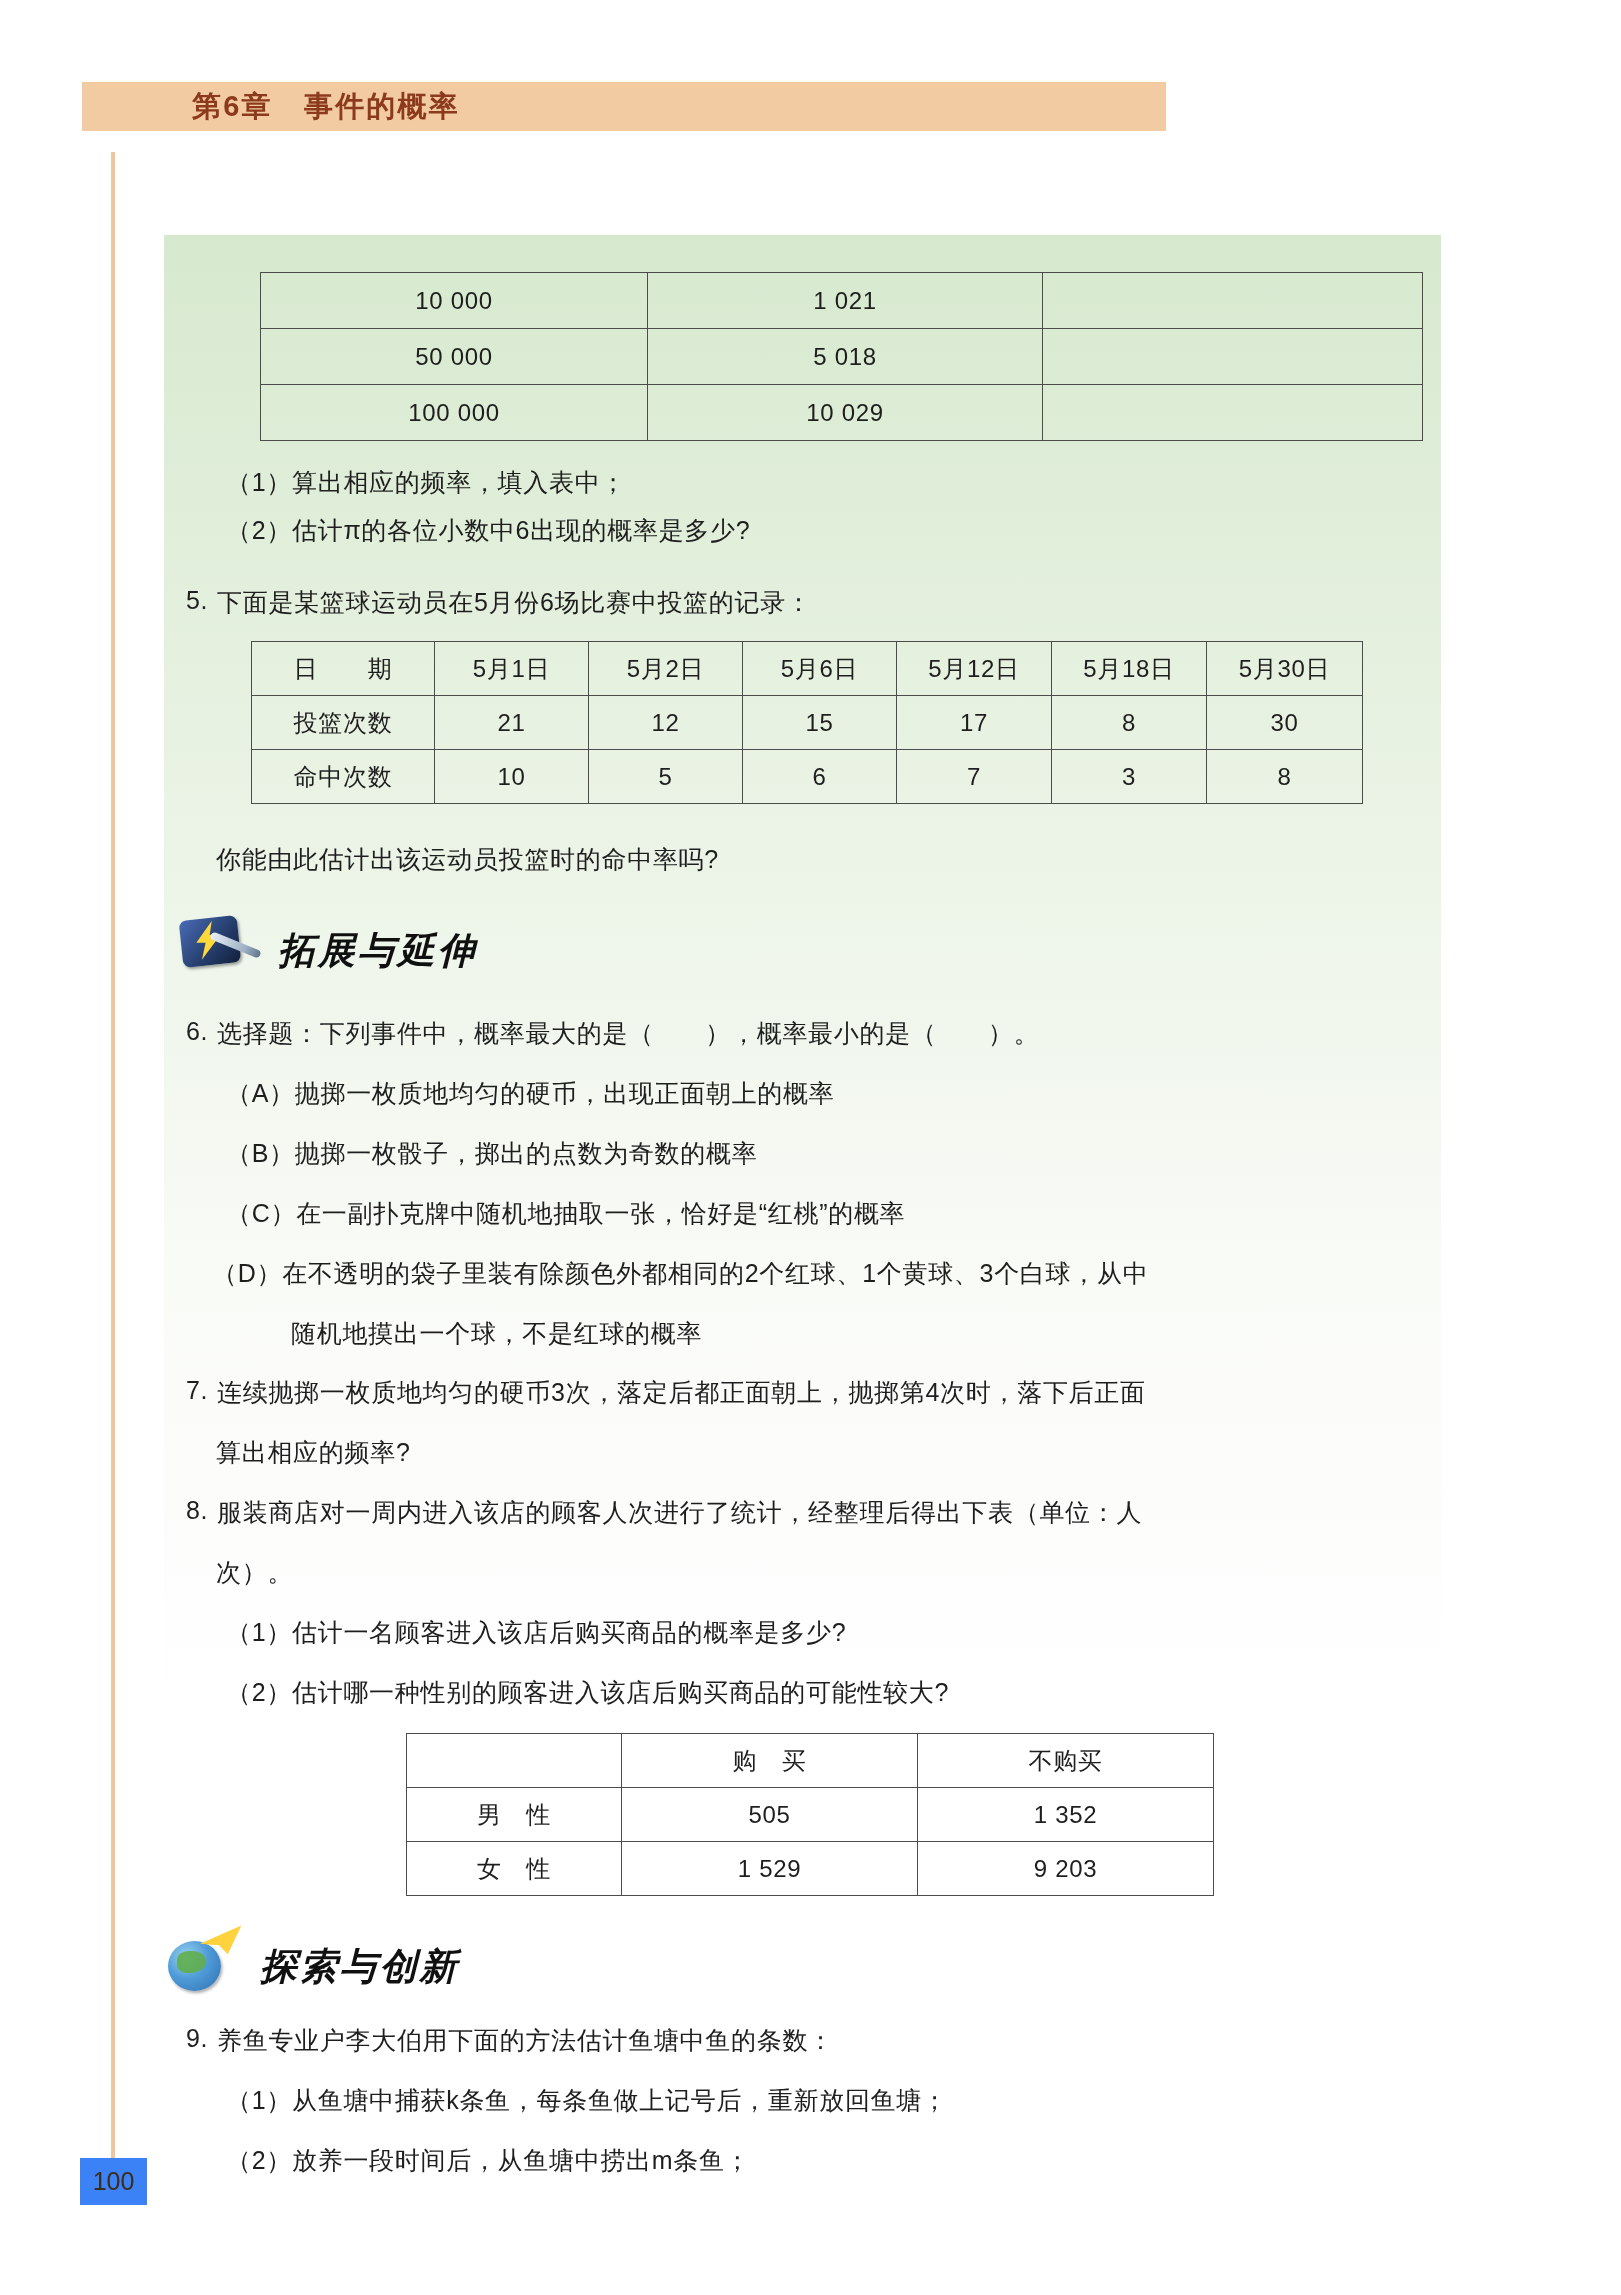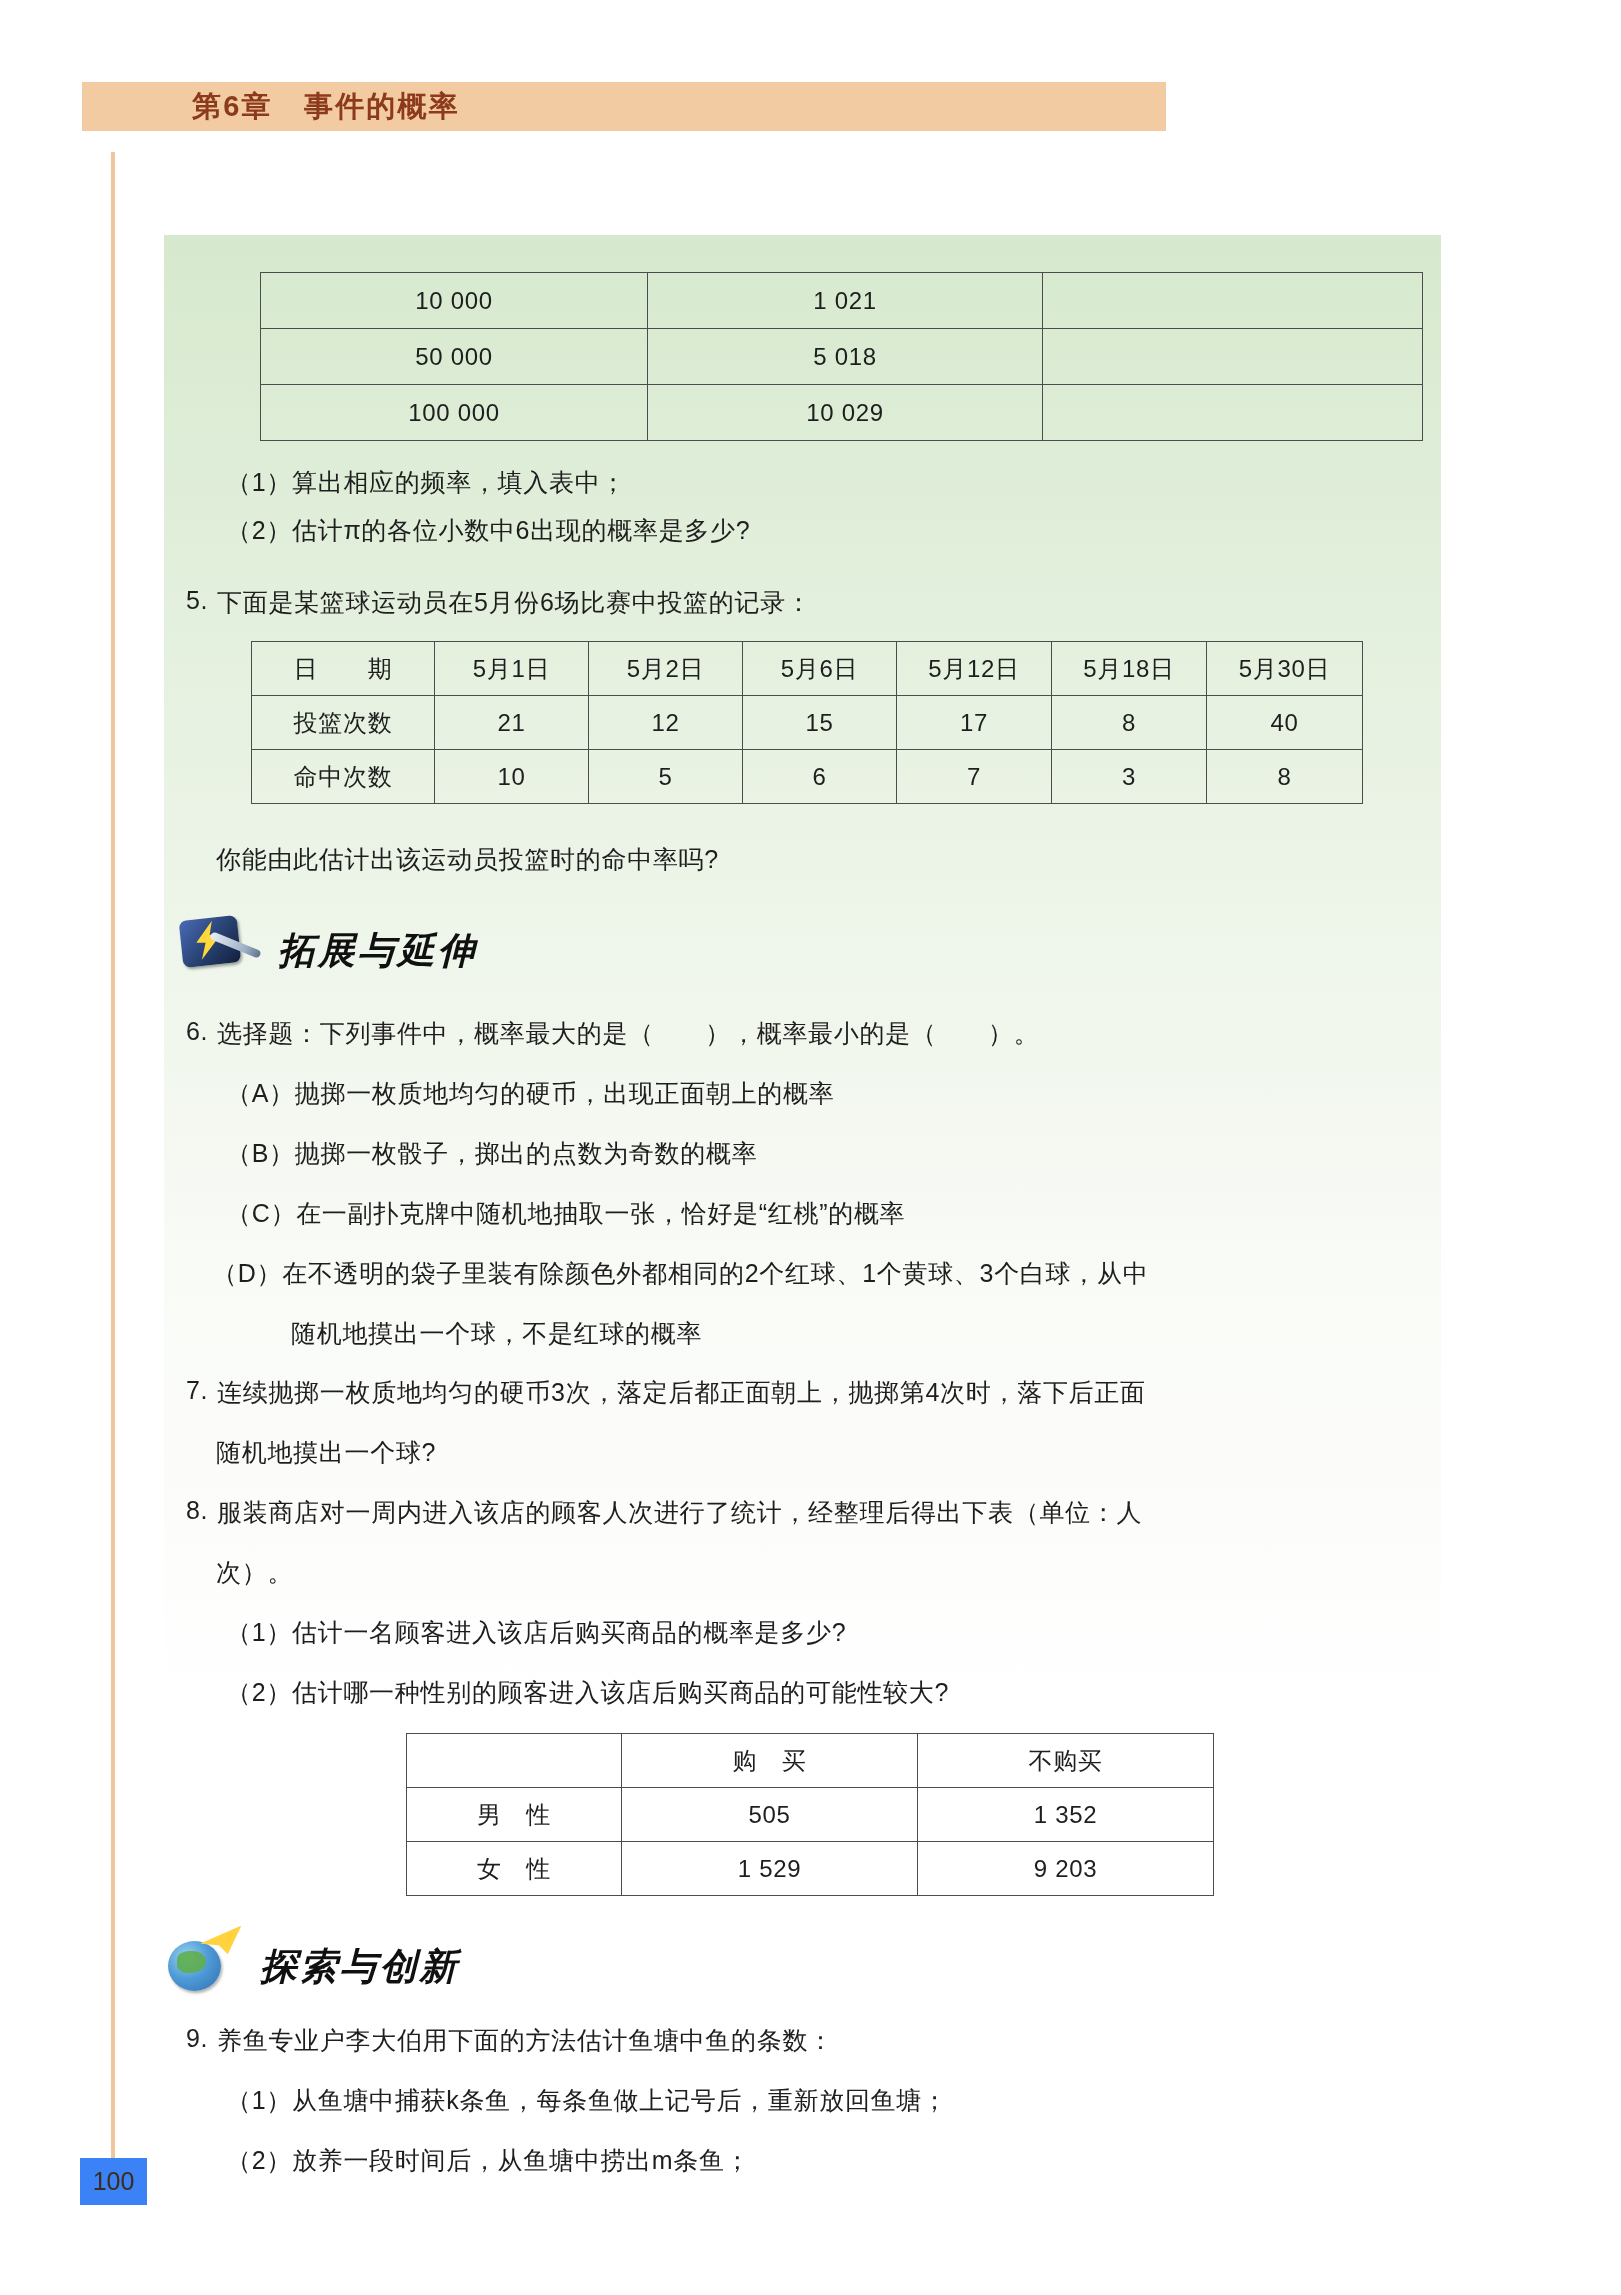--- a/index.html
+++ b/index.html
@@ -124,21 +124,21 @@
         <td>5月18日</td>
         <td>5月30日</td>
       </tr>
       <tr>
         <td>投篮次数</td>
         <td>21</td>
         <td>12</td>
         <td>15</td>
         <td>17</td>
         <td>8</td>
-        <td>40</td>
+        <td>30</td>
       </tr>
       <tr>
         <td>命中次数</td>
         <td>10</td>
         <td>5</td>
         <td>6</td>
         <td>7</td>
         <td>3</td>
         <td>8</td>
       </tr>
@@ -161,21 +161,21 @@
   <div class="line" style="left:226px; top:1077px;">（A）抛掷一枚质地均匀的硬币，出现正面朝上的概率</div>
   <div class="line" style="left:226px; top:1137px;">（B）抛掷一枚骰子，掷出的点数为奇数的概率</div>
   <div class="line" style="left:226px; top:1197px;">（C）在一副扑克牌中随机地抽取一张，恰好是“红桃”的概率</div>
   <div class="line" style="left:212px; top:1257px;">（D）在不透明的袋子里装有除颜色外都相同的2个红球、1个黄球、3个白球，从中</div>
   <div class="line" style="left:291px; top:1317px;">随机地摸出一个球，不是红球的概率</div>
 
   <div class="line qline" style="left:186px; top:1376px;">
     <span class="qnum">7.</span>
     <span>连续抛掷一枚质地均匀的硬币3次，落定后都正面朝上，抛掷第4次时，落下后正面</span>
   </div>
-  <div class="line" style="left:216px; top:1436px;">随机地摸出一个球?</div>
+  <div class="line" style="left:216px; top:1436px;">算出相应的频率?</div>
 
   <div class="line qline" style="left:186px; top:1496px;">
     <span class="qnum">8.</span>
     <span>服装商店对一周内进入该店的顾客人次进行了统计，经整理后得出下表（单位：人</span>
   </div>
   <div class="line" style="left:216px; top:1556px;">次）。</div>
   <div class="line" style="left:226px; top:1616px;">（1）估计一名顾客进入该店后购买商品的概率是多少?</div>
   <div class="line" style="left:226px; top:1676px;">（2）估计哪一种性别的顾客进入该店后购买商品的可能性较大?</div>
 
   <table class="tbl tbl-shop" style="left:406px; top:1733px; width:807px;">

